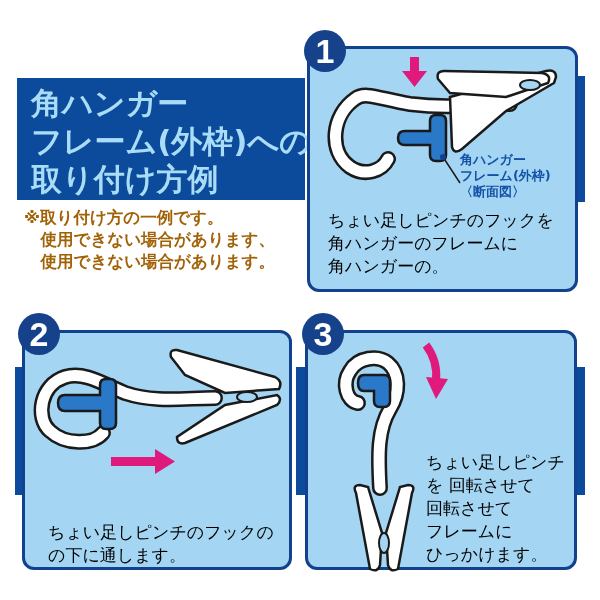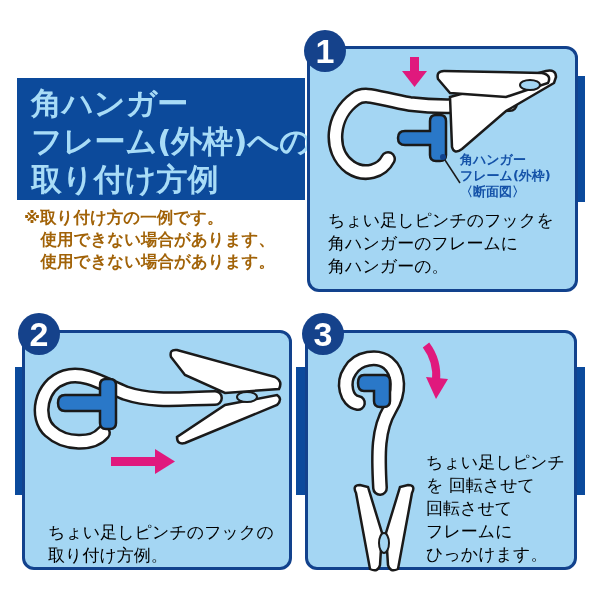--- a/index.html
+++ b/index.html
@@ -89,21 +89,21 @@
       <path d="M160,110 Q152,112 152,104 L200,72 L252,62 Q258,66 252,72 Z" fill="#ffffff" stroke="#1a1a1a" stroke-width="2.5"></path>
       <ellipse cx="222" cy="64" rx="10" ry="5" fill="#a4d6f3" stroke="#1a1a1a" stroke-width="2"></ellipse>
     </g>
     <g>
       <rect x="86" y="124" width="46" height="9" fill="#e0197d"></rect>
       <polygon points="130,116 150,128.5 130,141" fill="#e0197d"></polygon>
     </g>
   </svg>
   <div class="abs" style="left:23px;top:160px;margin-top:28px;">
     <div class="ptext">ちょい足しピンチのフックの</div>
-    <div class="ptext">取り付け方例。</div>
+    <div class="ptext">の下に通します。</div>
   </div>
 </div>
 <div class="badge" style="left:18px;top:313px;">2</div>
 
 <div class="panel" style="left:305px;top:330px;width:272px;height:240px;">
   <svg style="left:0;top:0;" width="272" height="240" viewBox="0 0 272 240">
     <path d="M50,70 C38,68 34,50 42,38 C50,24 70,22 80,30 C92,40 92,60 82,76 C70,96 70,120 72,155" fill="none" stroke="#1a1a1a" stroke-width="16" stroke-linecap="round"></path>
     <path d="M50,70 C38,68 34,50 42,38 C50,24 70,22 80,30 C92,40 92,60 82,76 C70,96 70,120 72,155" fill="none" stroke="#ffffff" stroke-width="11" stroke-linecap="round"></path>
     <g>
       <path d="M56,42 L76,42 Q82,42 82,48 L82,68 Q82,74 76,74 L72,74 Q66,74 66,68 L66,58 L56,58 Q50,58 50,50 Q50,42 56,42 Z" fill="#2a78c8" stroke="#1a1a1a" stroke-width="2.5"></path>

